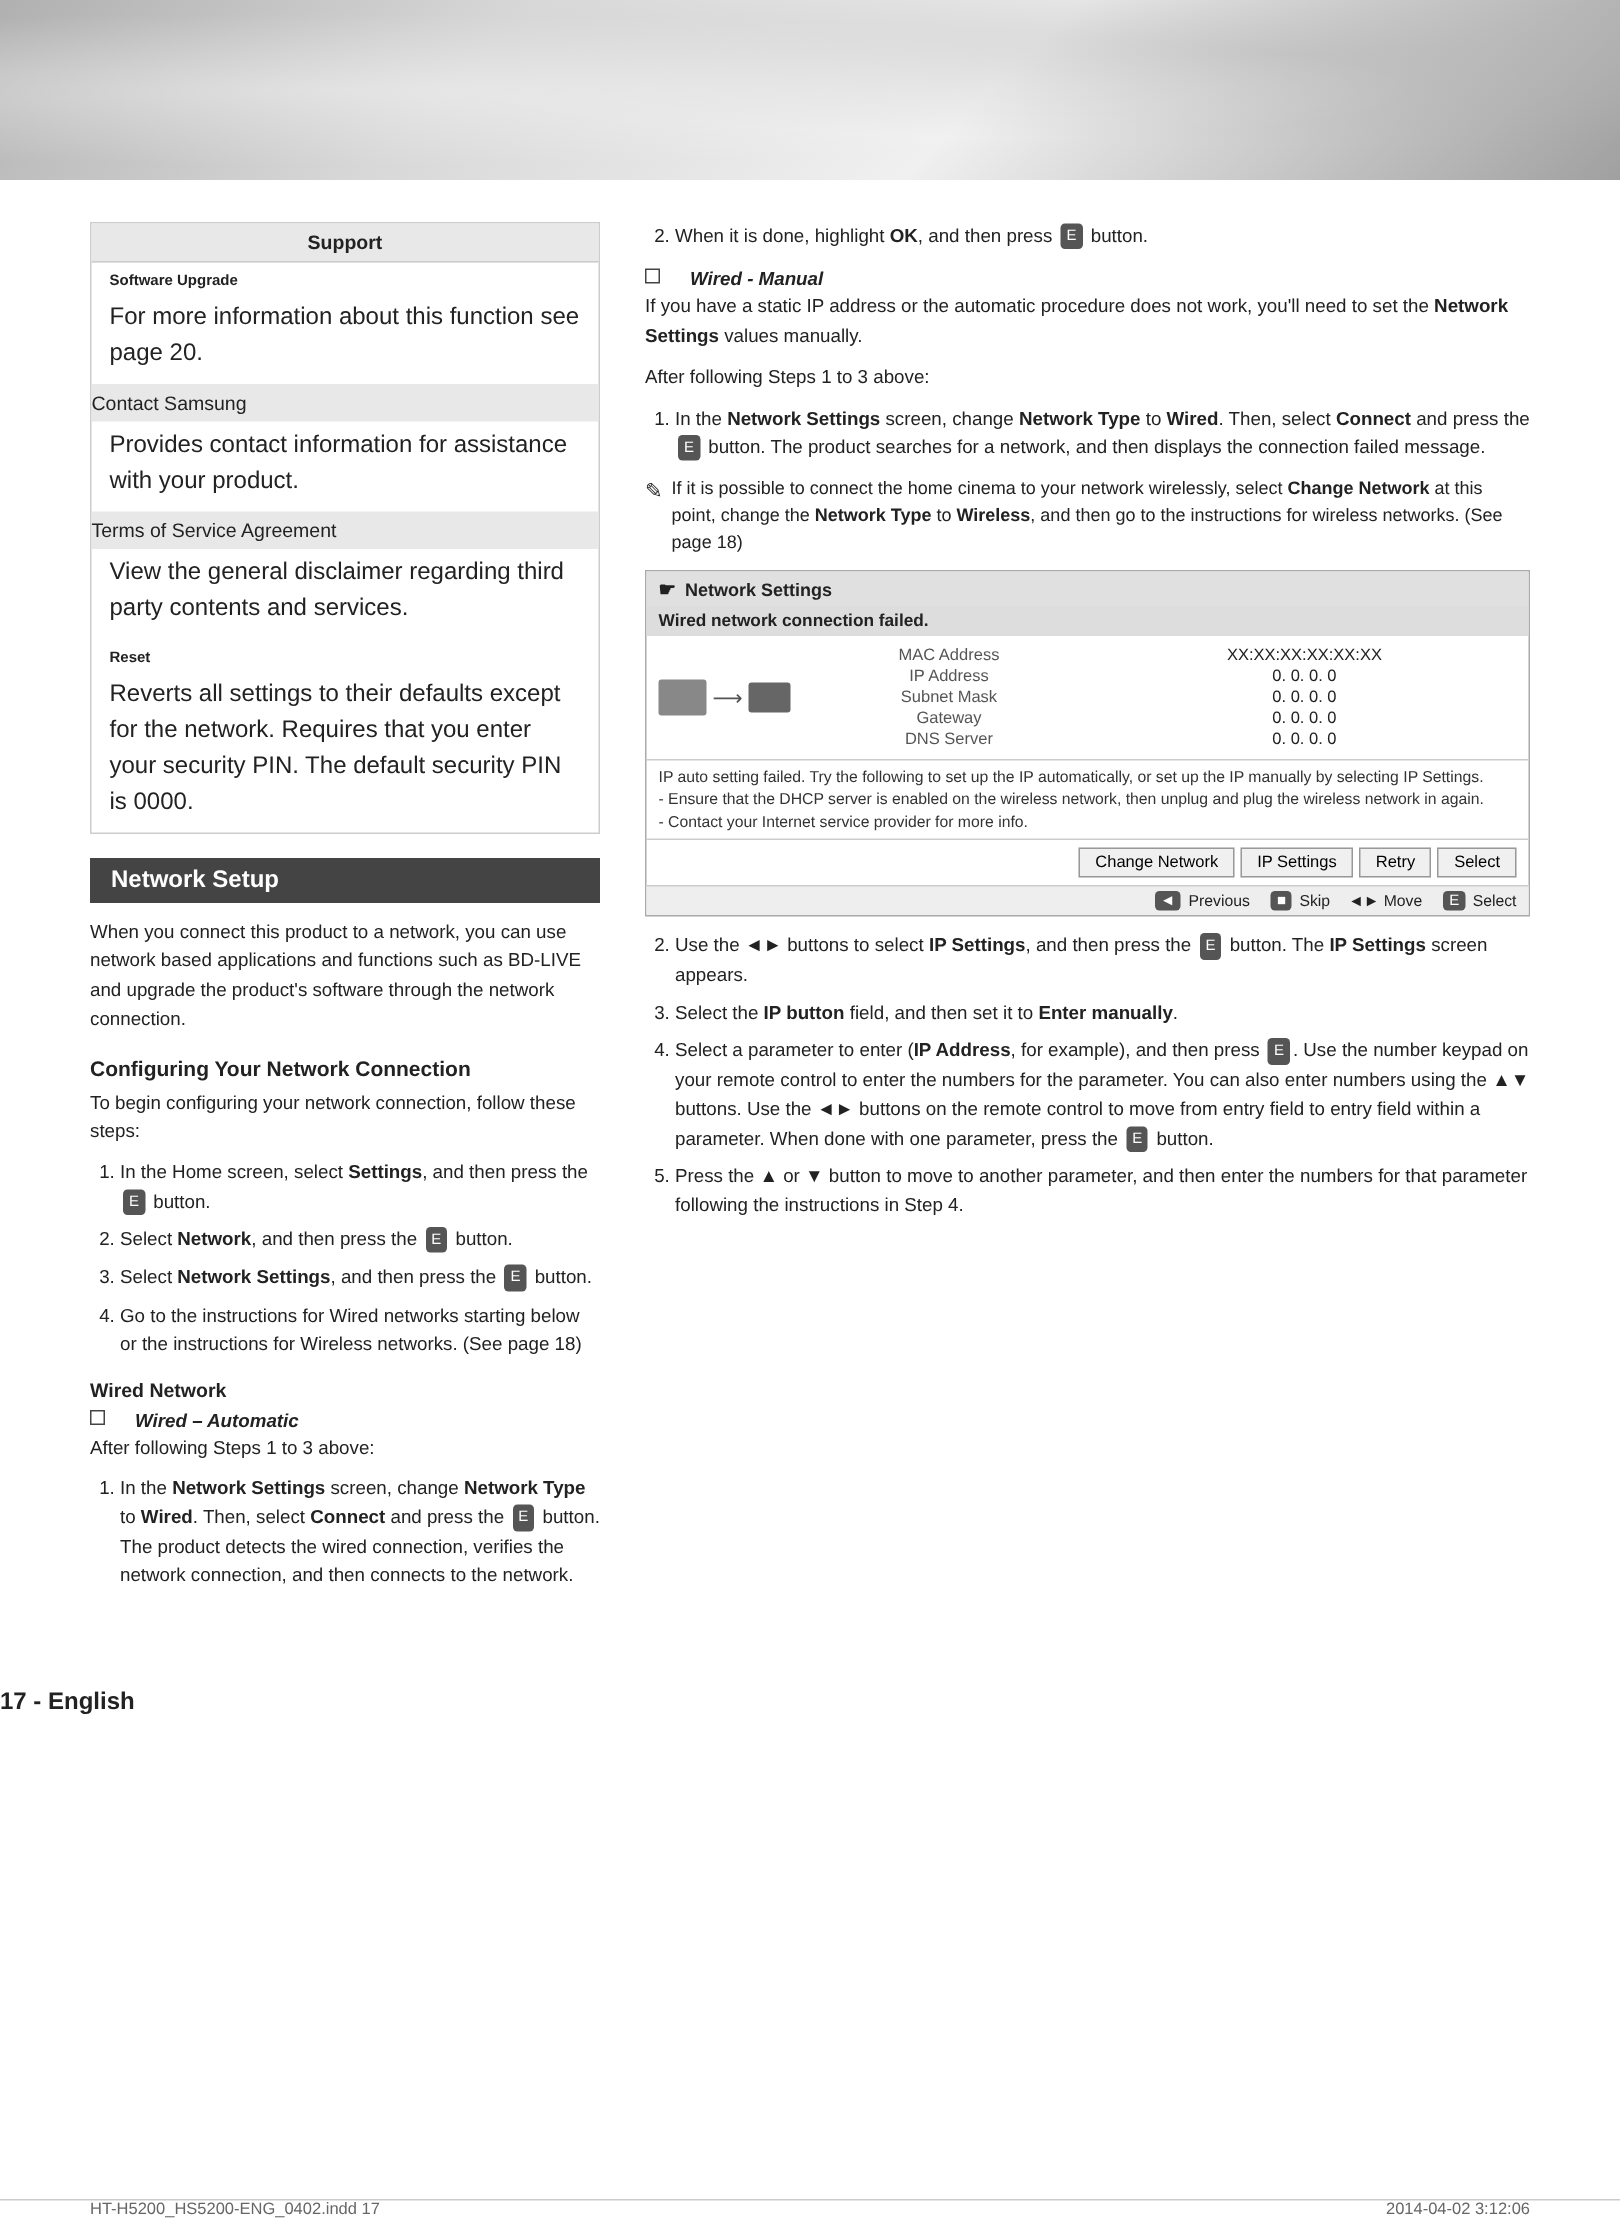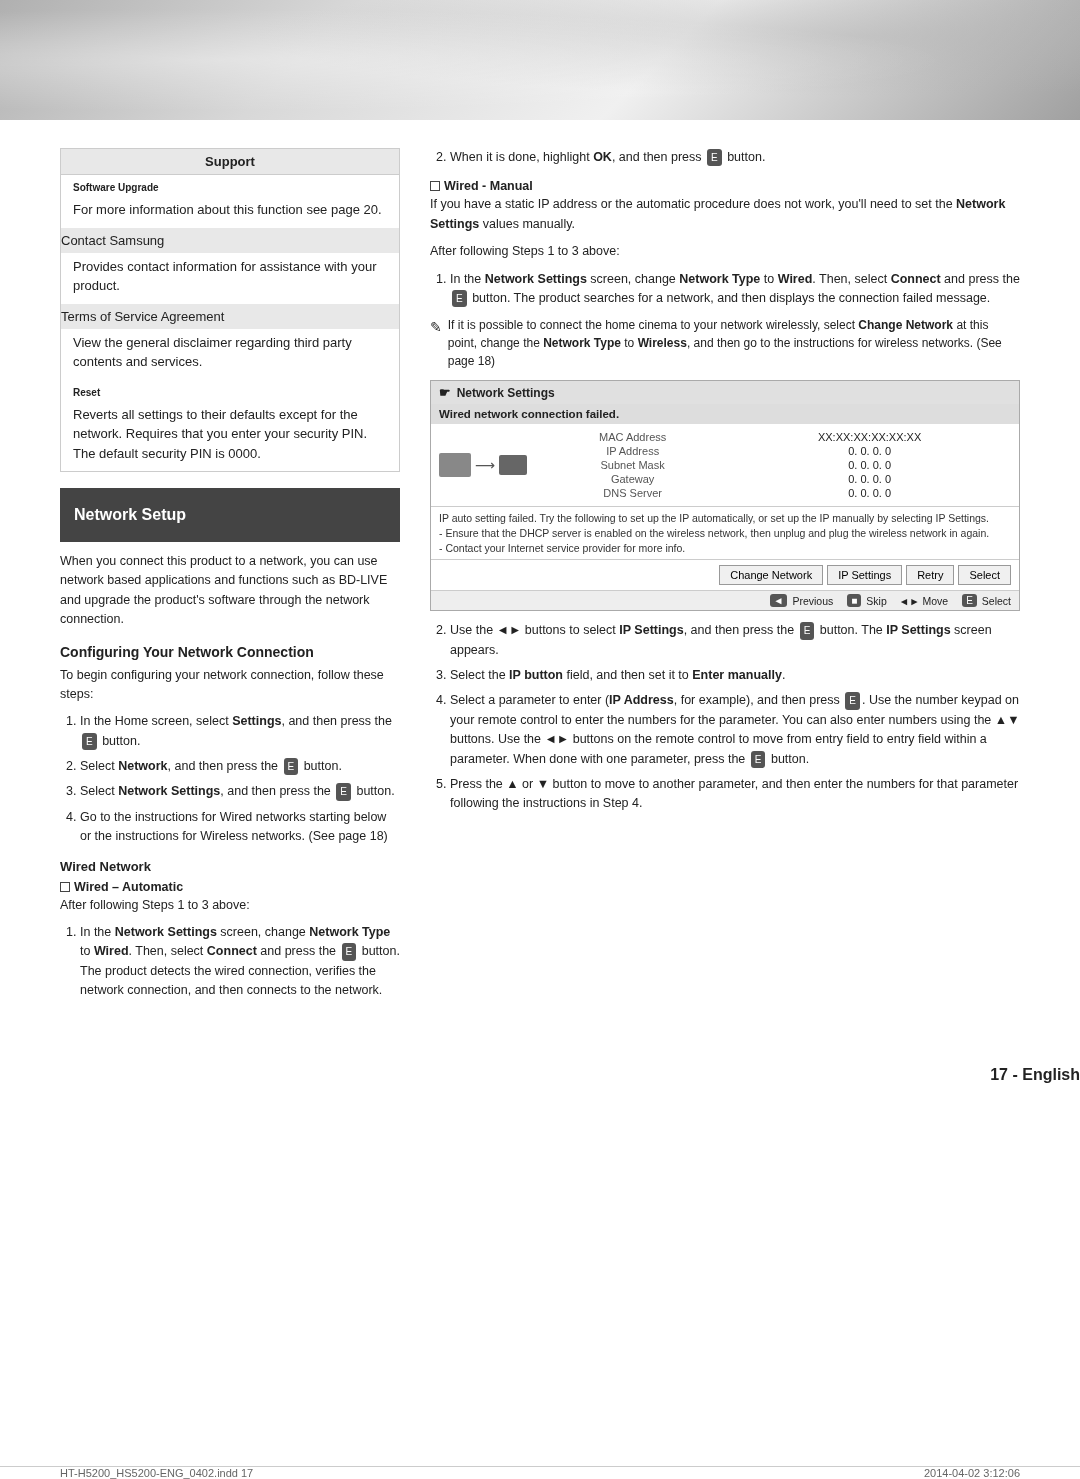--- a/index.html
+++ b/index.html
@@ -70,32 +70,32 @@
 
     .subsection-title-shaded {
       background: #e8e8e8;
       font-weight: normal;
       font-size: 13px;
       padding: 5px 0;
       margin: 0;
     }
 
     .section-text {
-      font-size: 13px;
+      font-size: 16px;
       padding: 4px 12px 8px 12px;
       line-height: 1.5;
     }
 
     
     .network-setup-heading {
       background: #444;
       color: #fff;
       font-size: 16px;
       font-weight: bold;
-      padding: 18px 14px;
+      padding: 6px 14px;
       margin-top: 16px;
       margin-bottom: 10px;
     }
 
     .section-heading {
       font-size: 14px;
       font-weight: bold;
       margin-top: 14px;
       margin-bottom: 6px;
     }
@@ -256,42 +256,42 @@
       right: 0;
       padding: 0 60px;
       display: flex;
       justify-content: space-between;
       align-items: center;
       border-top: 1px solid #ccc;
       font-size: 11px;
       color: #666;
     }
     .page-number-center {
-      text-align: right;
+      text-align: left;
       font-size: 16px;
       font-weight: bold;
       color: #222;
       margin-top: 20px;
       margin-bottom: 10px;
     }
 
     
     .wired-network-label {
       font-weight: bold;
       font-size: 13px;
       margin-top: 12px;
       margin-bottom: 4px;
     }
     .checkbox-label {
       display: flex;
-      align-items: center;
-      gap: 4px;
+      gap: 20px;
       font-weight: bold;
       font-size: 12.5px;
       margin: 6px 0 2px 0;
+      font-style: italic;
     }
     .checkbox-sq {
       display: inline-block;
       width: 10px;
       height: 10px;
       border: 1.5px solid #444;
       vertical-align: middle;
       flex-shrink: 0;
     }
 

